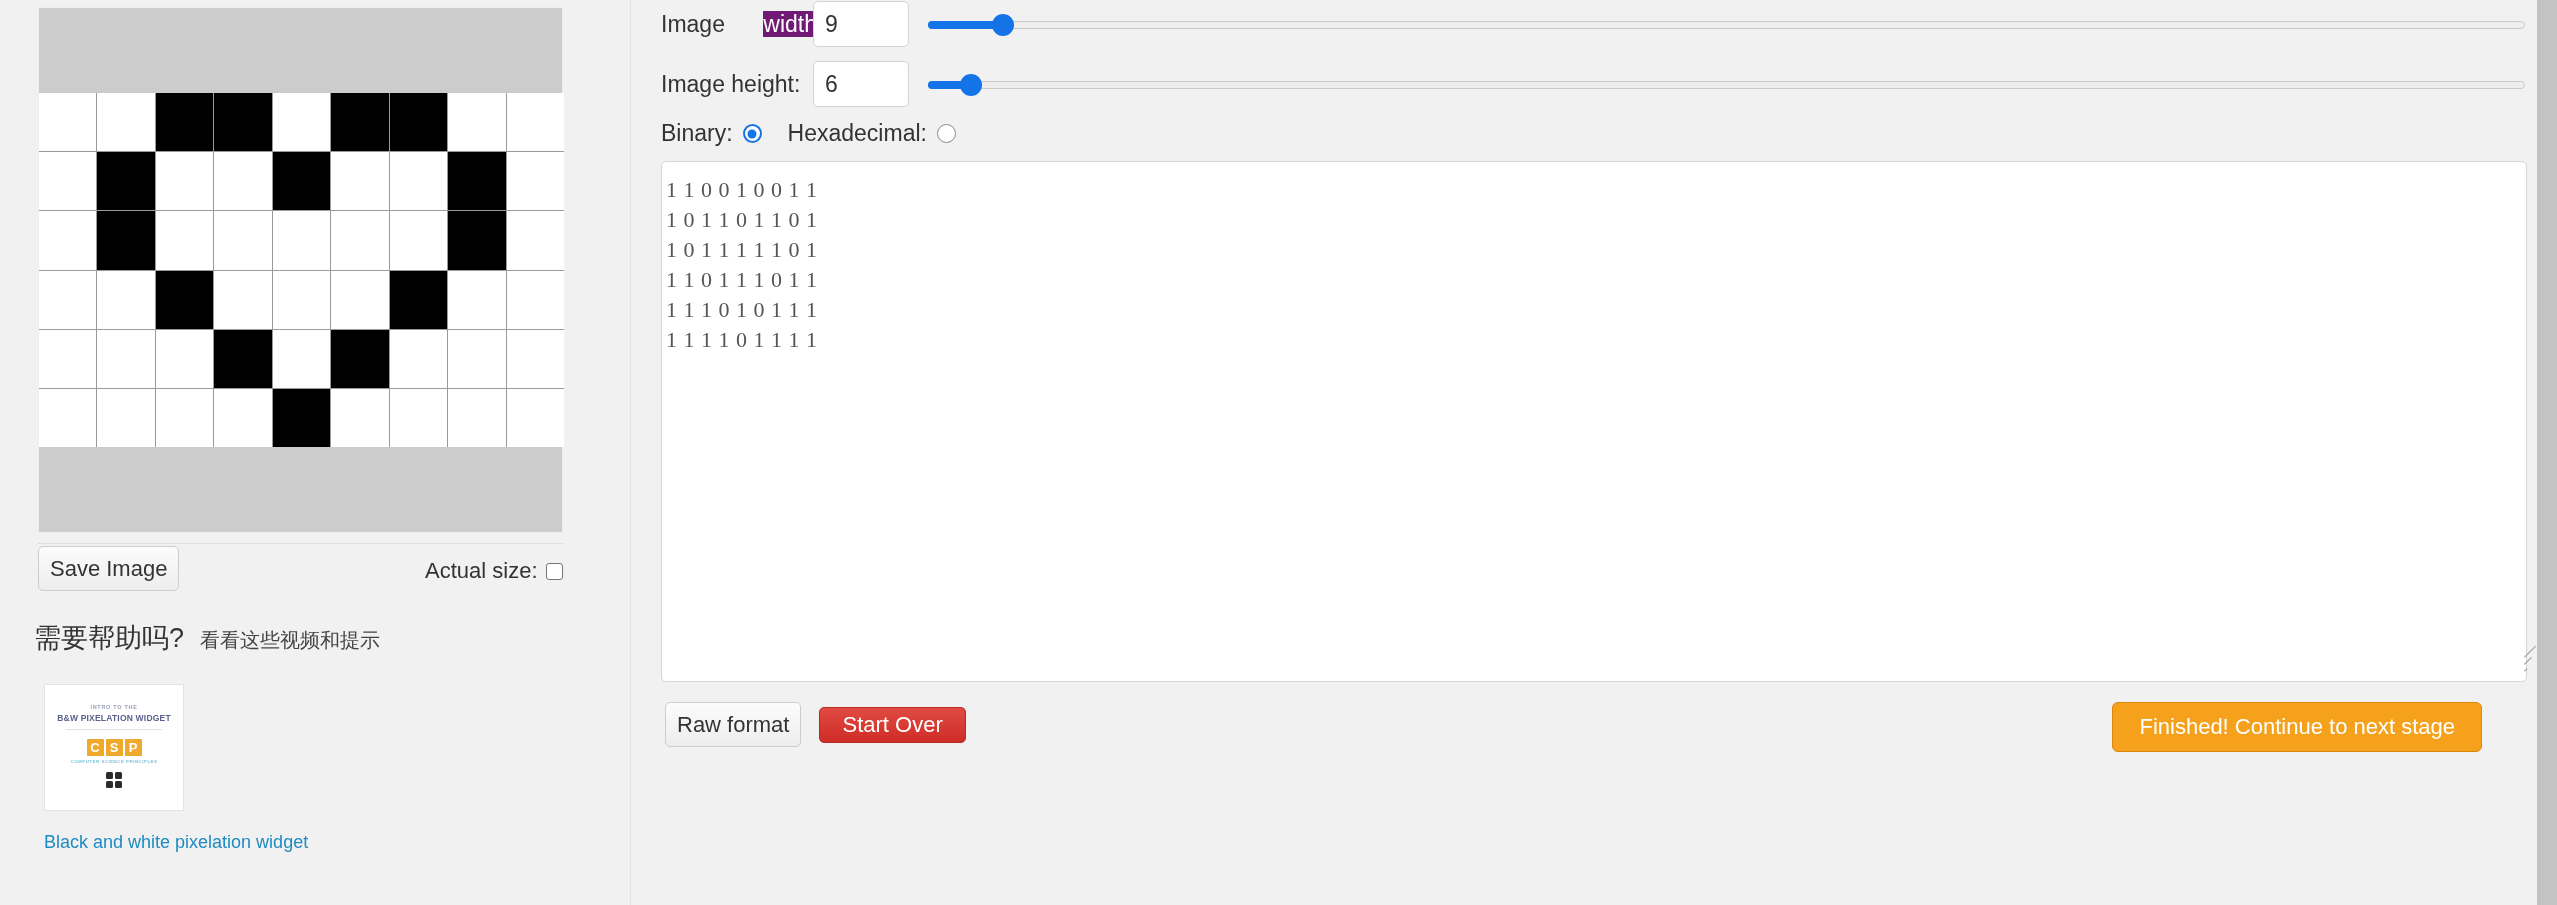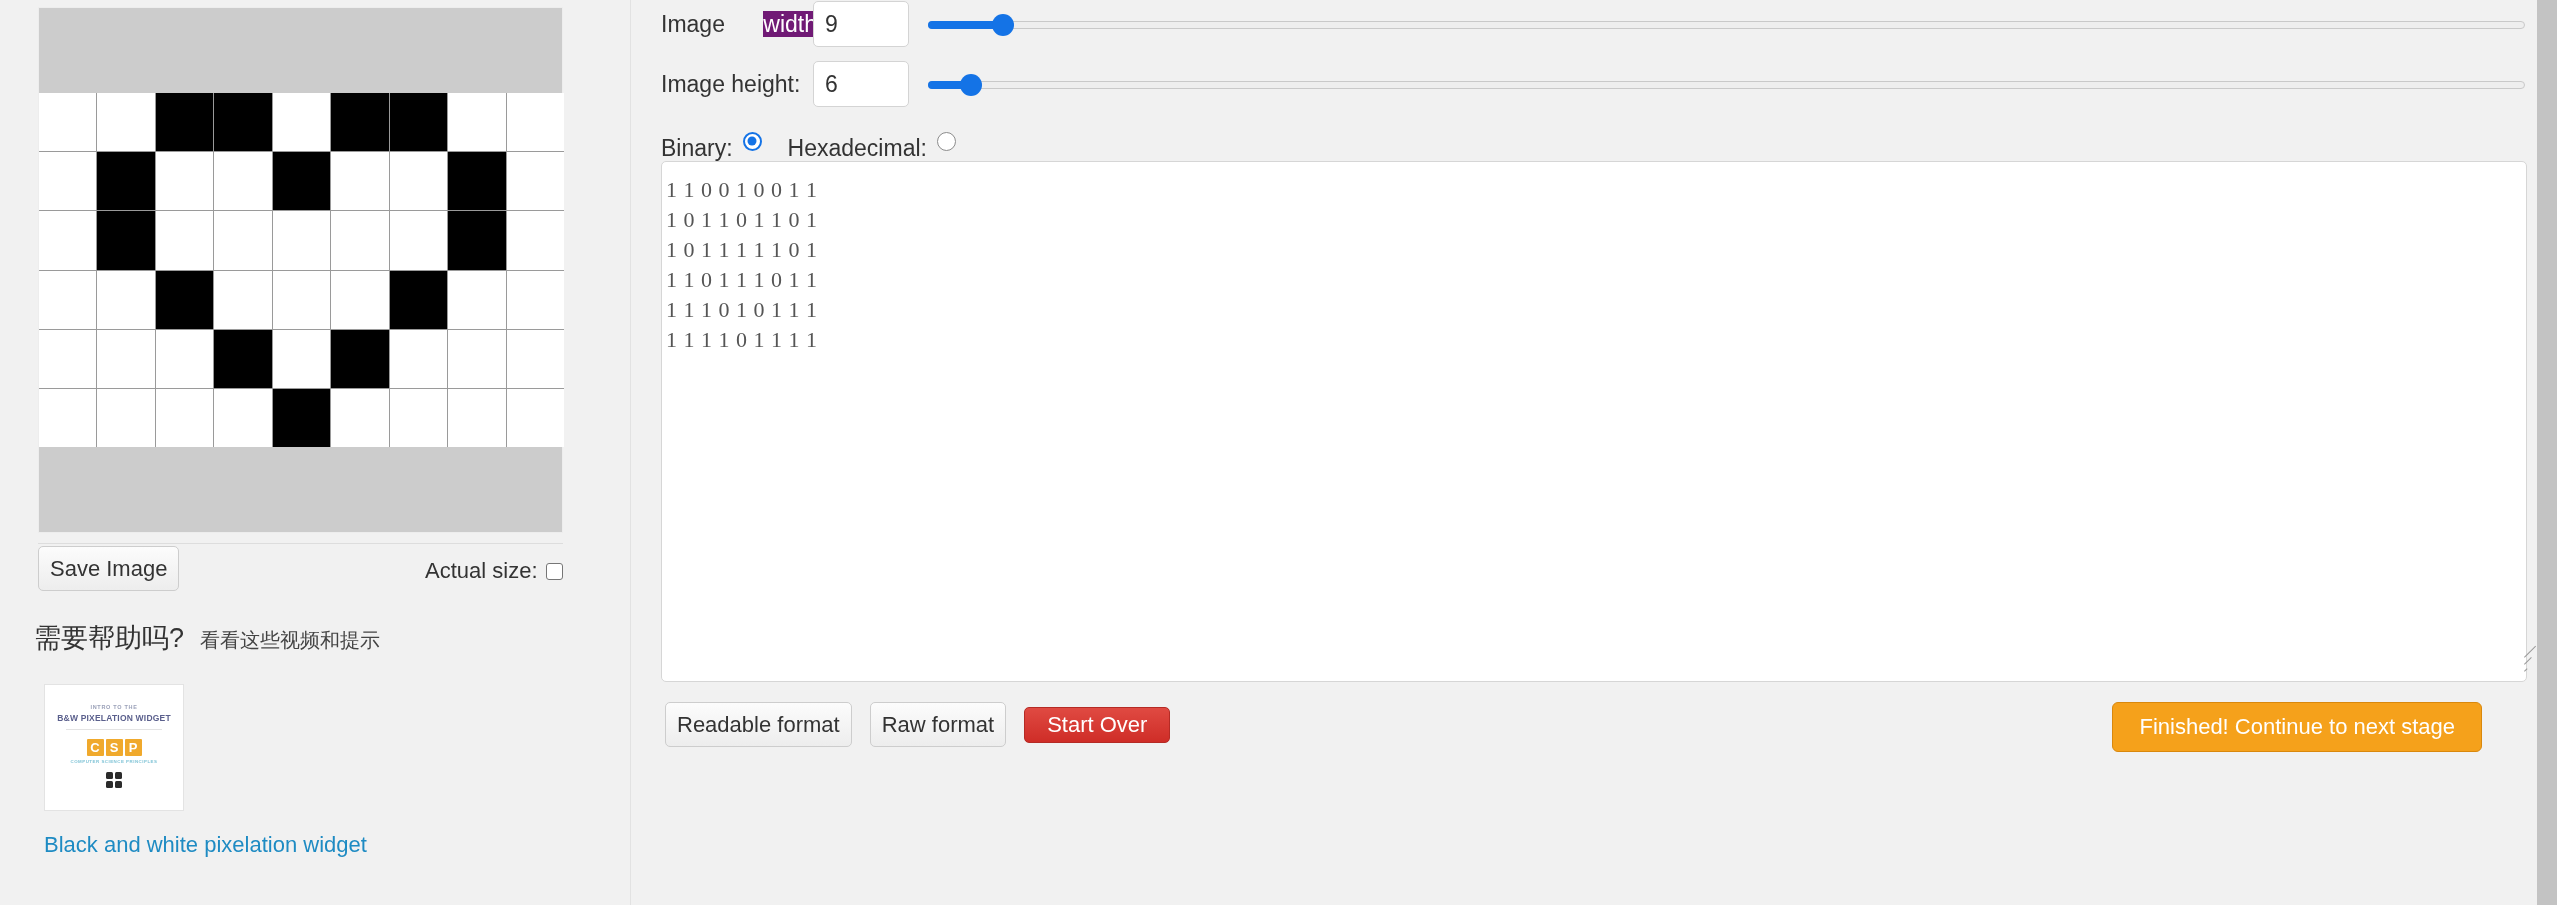--- a/index.html
+++ b/index.html
@@ -217,21 +217,21 @@
   }
   .code-logo i {
     background: #2b2b2b;
     border-radius: 1.5px;
   }
 
   .thumb-link {
     position: absolute;
     left: 44px;
     top: 832px;
-    font-size: 22px;
+    font-size: 18px;
     color: #1e8bc3;
     text-decoration: none;
     cursor: pointer;
   }
 
   
   .right-panel {
     position: absolute;
     left: 631px; top: 0;
     width: 1906px; height: 905px;
@@ -306,21 +306,21 @@
 
   .radio-row {
     position: absolute;
     left: 30px; top: 120px;
     display: flex;
     align-items: center;
     font-size: 23px;
     color: #333333;
     gap: 0;
   }
-  .radio-label { margin-right: 10px; margin-top: 15px; }
+  .radio-label { margin-right: 10px; }
   .radio {
     width: 19px; height: 19px;
     border-radius: 50%;
     border: 1px solid #8c8c8c;
     background: #ffffff;
     display: inline-block;
     position: relative;
     cursor: pointer;
     margin-right: 26px;
   }
@@ -553,21 +553,20 @@
 1 1 1 0 1 0 1 1 1
 1 1 1 1 0 1 1 1 1</textarea>
     <div class="resize-grip">
       <span style="left:26px; top:4px;  width:16px;"></span>
       <span style="left:26px; top:11px; width:10px;"></span>
       <span style="left:26px; top:18px; width:4px;"></span>
     </div>
 
     <div class="bottom-bar">
       <div class="btn-group">
-        <button class="btn">Readable format</button>
         <button class="btn">Raw format</button>
         <button class="btn-red">Start Over</button>
       </div>
       <button class="btn-orange">Finished! Continue to next stage</button>
     </div>
 
   </div>
 
   <div class="page-scrollbar">
     <div class="thumb"></div>

